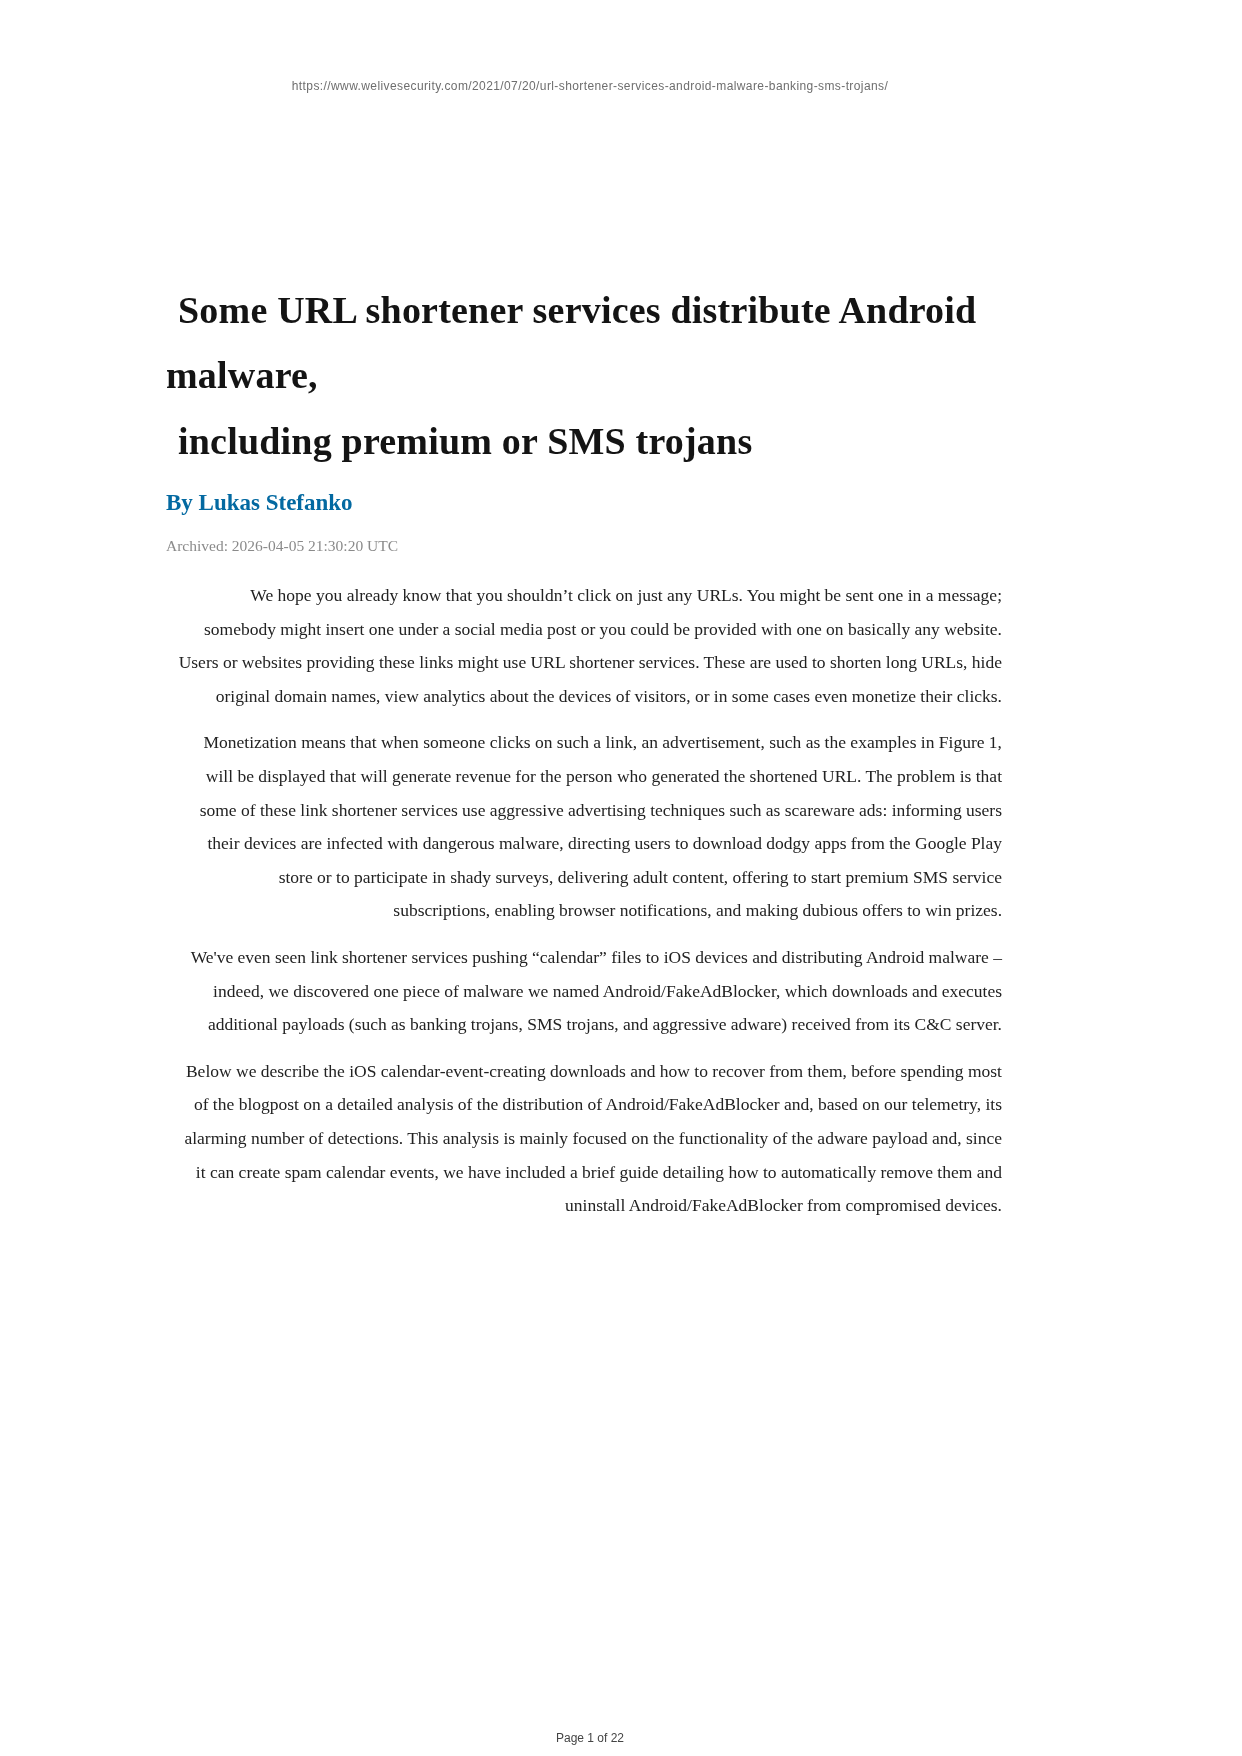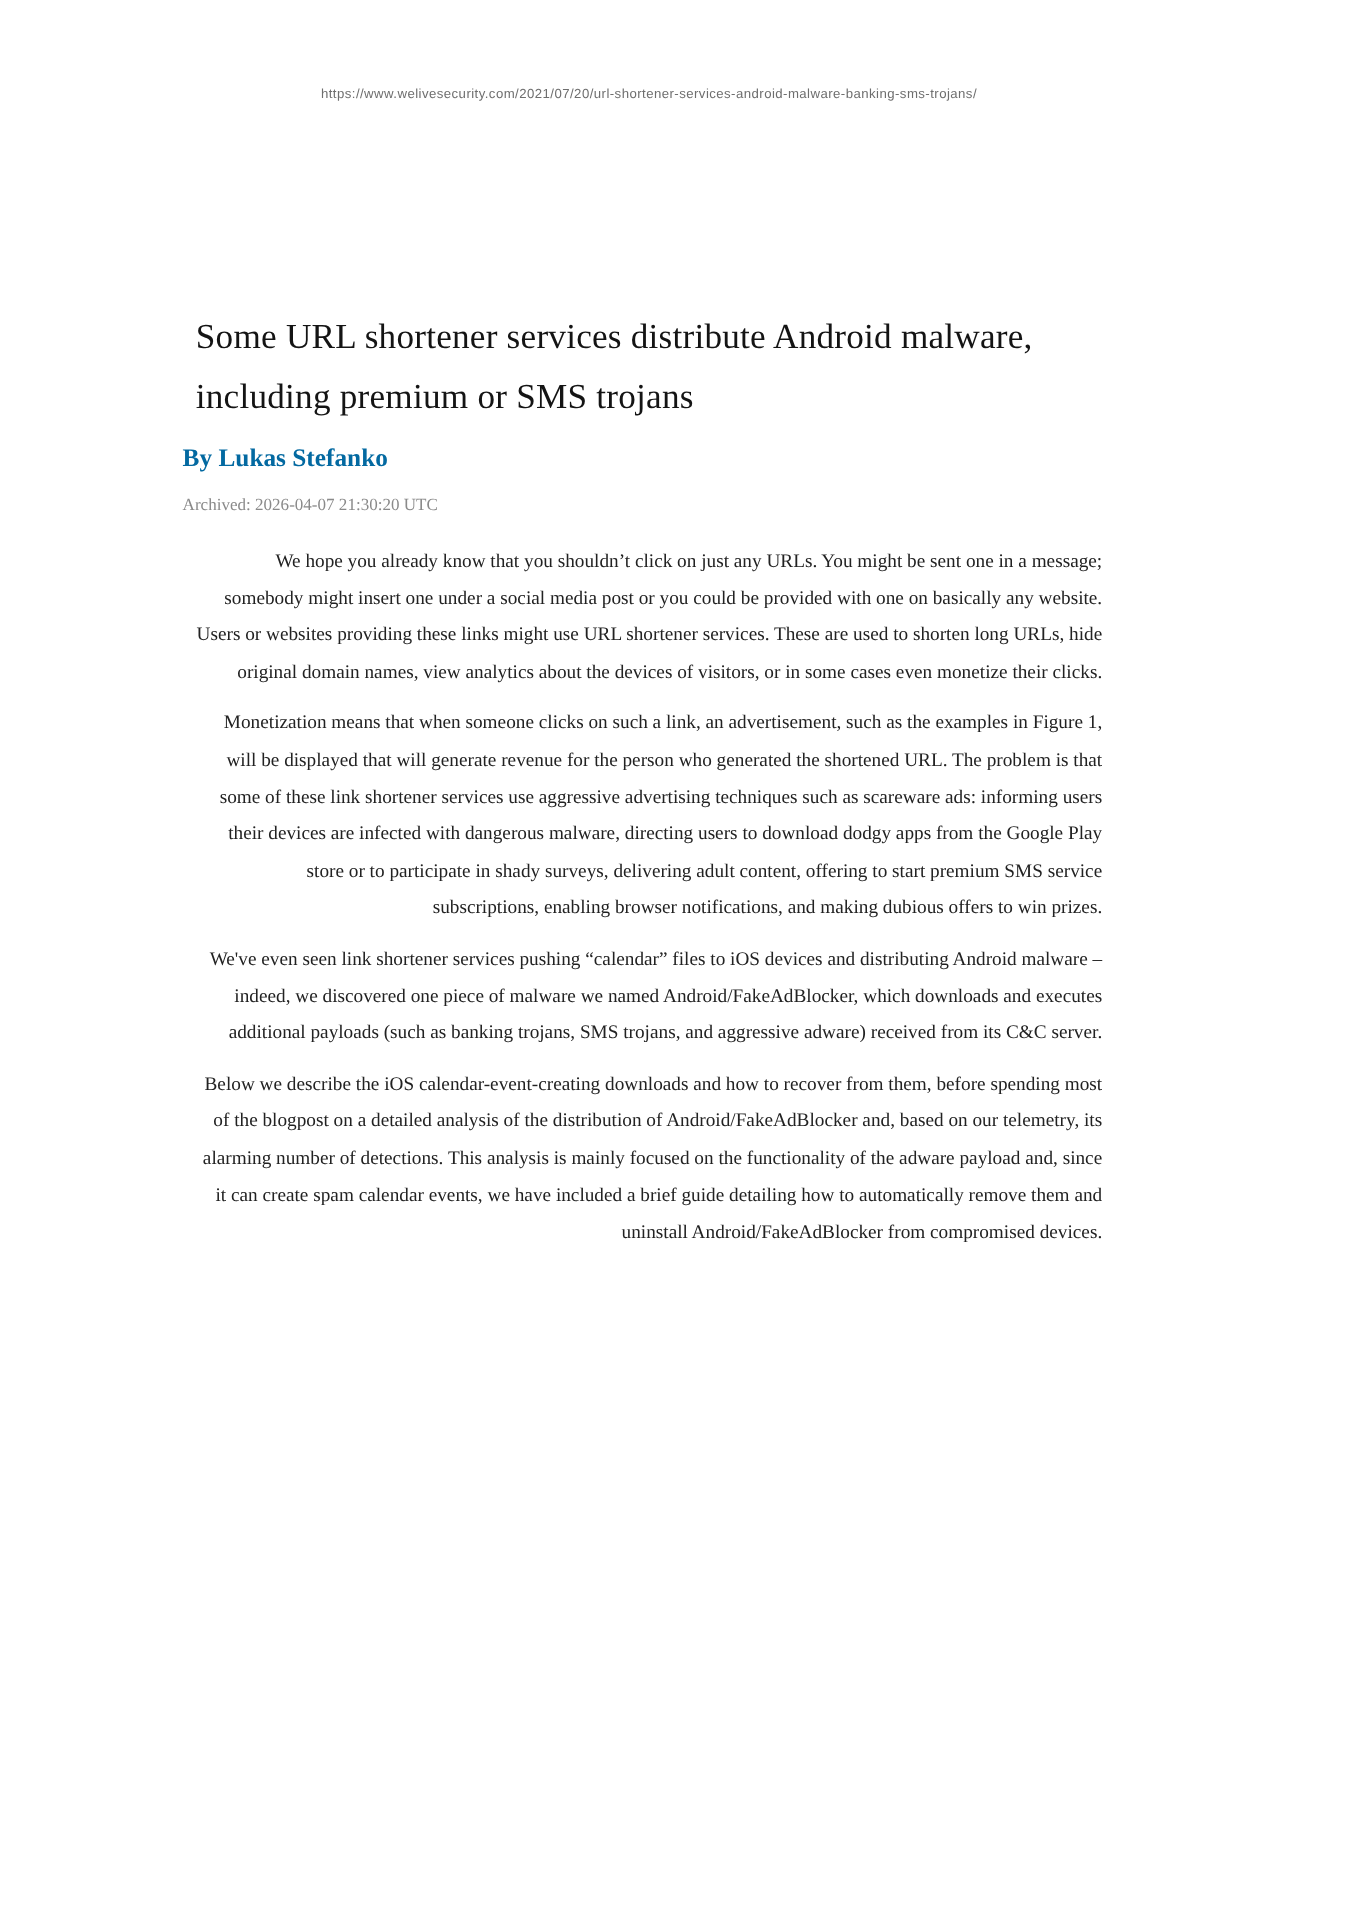--- a/index.html
+++ b/index.html
@@ -33,22 +33,22 @@
     font-family: "Liberation Sans", sans-serif;
     font-size: 12px;
     letter-spacing: 0.4px;
     color: #6e6e6e;
     white-space: nowrap;
   }
   .article {
     padding-top: 160px;
   }
   .article-title {
-    font-size: 32px;
-    font-weight: normal;
+    font-size: 38px;
+    font-weight: bold;
     line-height: 1.72;
     color: #141414;
     letter-spacing: 0.2px;
   }
   .byline {
     margin-top: 16px;
     font-size: 23px;
     color: #0369a1;
     font-weight: bold;
   }
@@ -93,27 +93,30 @@
 
     <div class="article">
 
       <h1 class="article-title">
         <span>Some URL shortener services distribute Android malware,</span><br>
         <span>including premium or SMS trojans</span>
       </h1>
 
       <div class="byline">By Lukas Stefanko</div>
 
-      <div class="archived">Archived: 2026-04-07 21:30:20 UTC</div>
+      <div class="archived">Archived: 2026-04-05 21:30:20 UTC</div>
 
       <div class="body-copy">
         <p>We hope you already know that you shouldn’t click on just any URLs. You might be sent one in a message; somebody might insert one under a social media post or you could be provided with one on basically any website. Users or websites providing these links might use URL shortener services. These are used to shorten long URLs, hide original domain names, view analytics about the devices of visitors, or in some cases even monetize their clicks.</p>
         <p>Monetization means that when someone clicks on such a link, an advertisement, such as the examples in Figure 1, will be displayed that will generate revenue for the person who generated the shortened URL. The problem is that some of these link shortener services use aggressive advertising techniques such as scareware ads: informing users their devices are infected with dangerous malware, directing users to download dodgy apps from the Google Play store or to participate in shady surveys, delivering adult content, offering to start premium SMS service subscriptions, enabling browser notifications, and making dubious offers to win prizes.</p>
         <p>We've even seen link shortener services pushing “calendar” files to iOS devices and distributing Android malware – indeed, we discovered one piece of malware we named Android/FakeAdBlocker, which downloads and executes additional payloads (such as banking trojans, SMS trojans, and aggressive adware) received from its C&amp;C server.</p>
         <p>Below we describe the iOS calendar-event-creating downloads and how to recover from them, before spending most of the blogpost on a detailed analysis of the distribution of Android/FakeAdBlocker and, based on our telemetry, its alarming number of detections. This analysis is mainly focused on the functionality of the adware payload and, since it can create spam calendar events, we have included a brief guide detailing how to automatically remove them and uninstall Android/FakeAdBlocker from compromised devices.</p>
       </div>
 
     </div>
 
   </div>
 
+  <div class="doc-footer">
+    <span class="page-number">Page 1 of 22</span>
+  </div>
 
 </div>
 
 </body></html>

